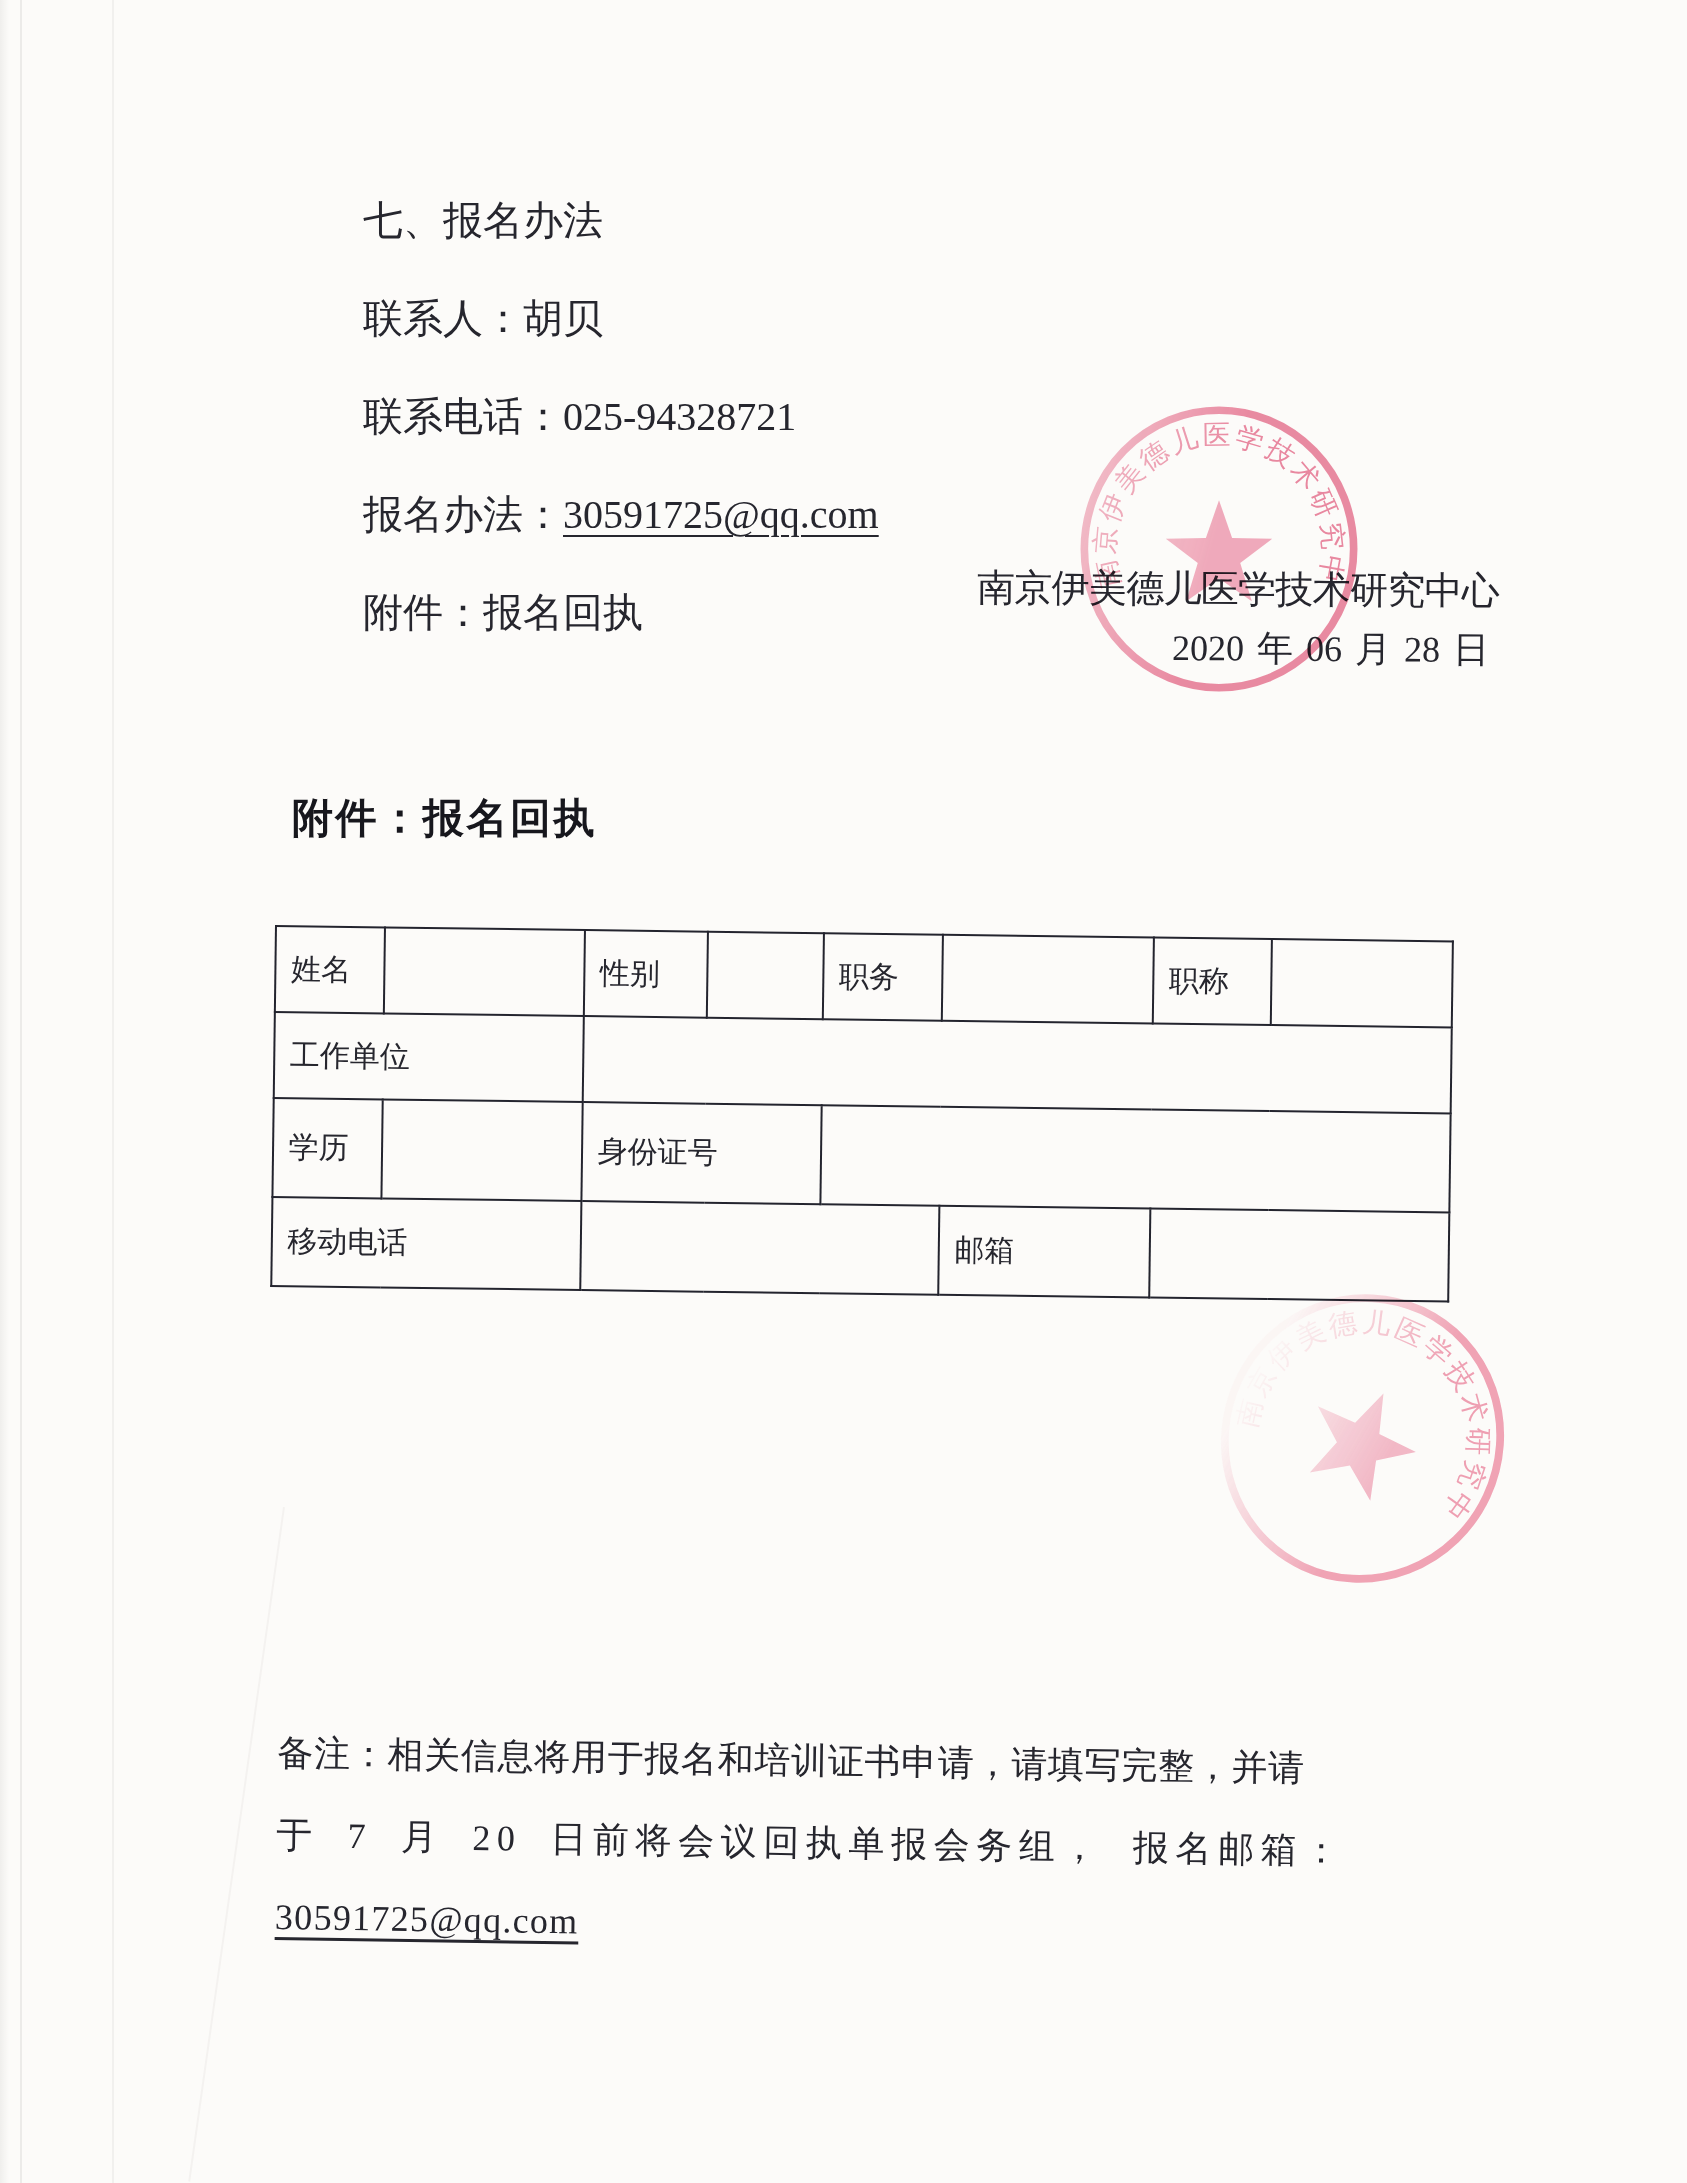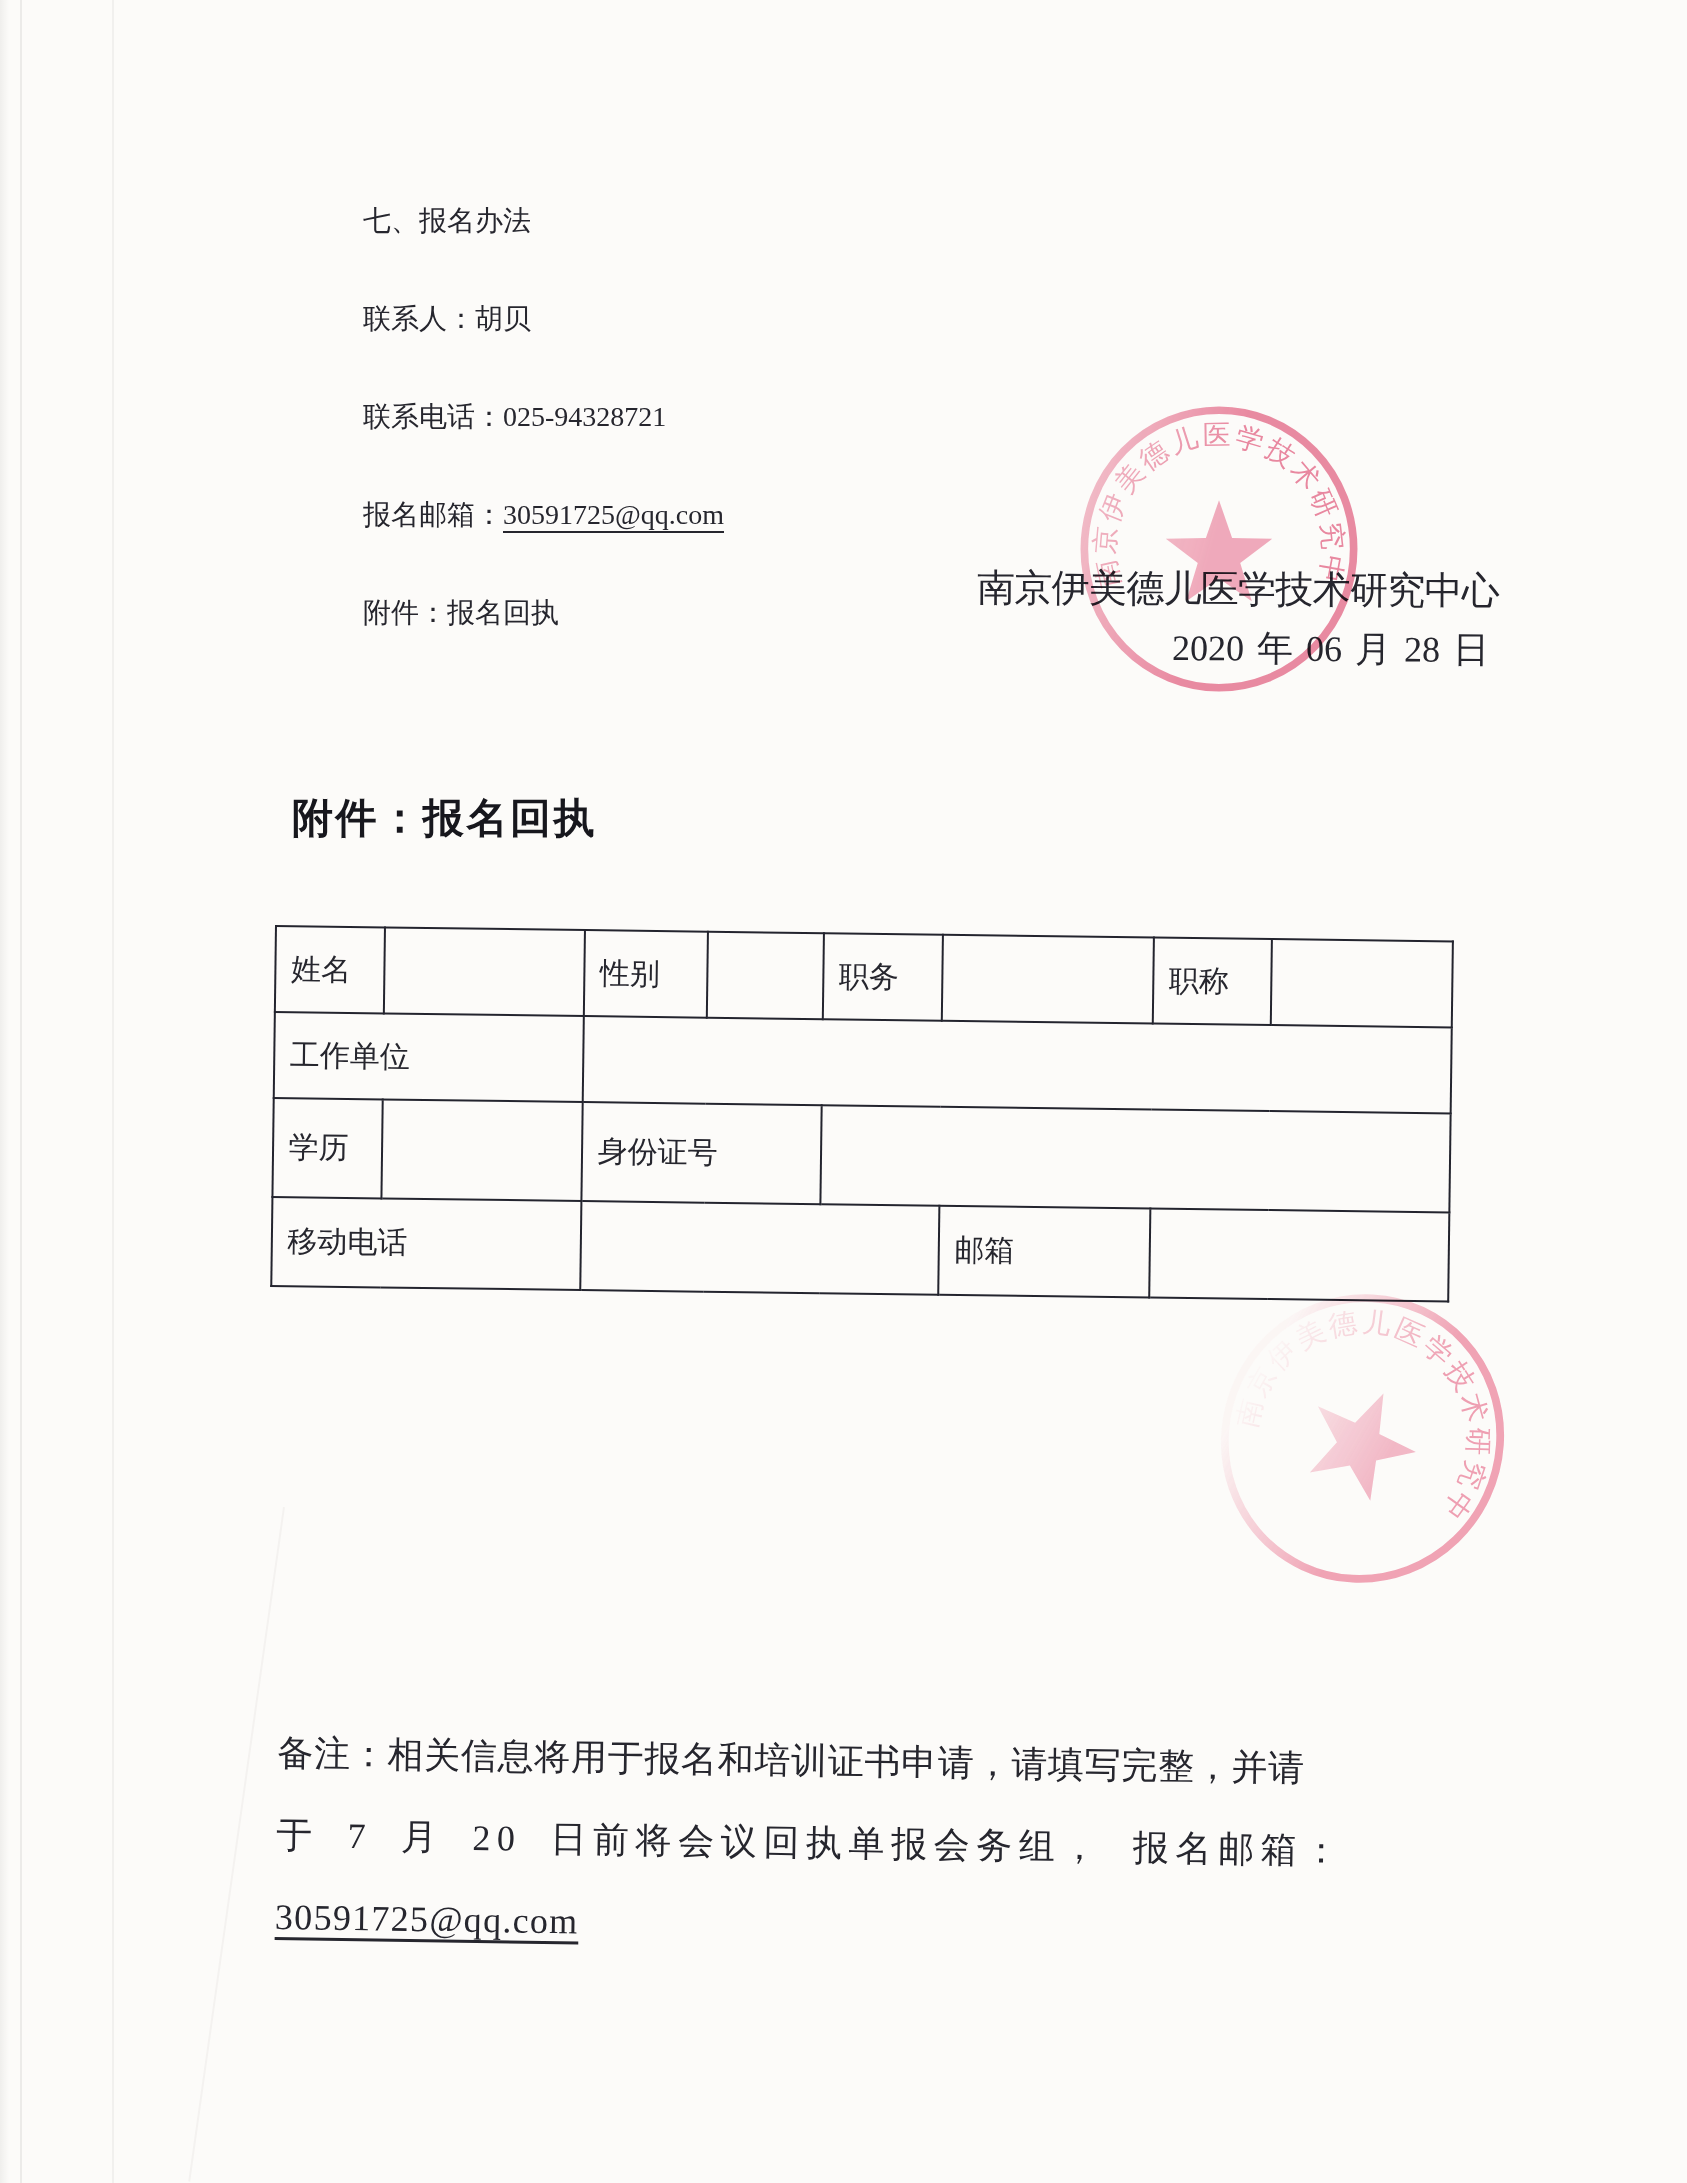--- a/index.html
+++ b/index.html
@@ -14,21 +14,21 @@
   
   .scan-vline{position:absolute;top:0;bottom:0;width:2px;}
   .scan-vline.v1{left:20px;background:rgba(140,140,140,0.14);}
   .scan-vline.v2{left:112px;background:rgba(150,150,150,0.10);}
   .edge-shade{position:absolute;left:0;top:0;bottom:0;width:9.3px;
     background:linear-gradient(90deg,rgba(0,0,0,0.05),rgba(0,0,0,0));}
   .crease{position:absolute;left:283px;top:1507px;width:2px;height:681px;
     background:rgba(90,80,70,0.05);transform:rotate(8deg);transform-origin:top left;}
 
   
-  .notice{position:absolute;left:363px;top:172px;font-size:28px;line-height:98px;white-space:nowrap;}
+  .notice{position:absolute;left:363px;top:172px;font-size:40px;line-height:98px;white-space:nowrap;}
   .notice p{margin:0;}
   .underlined-email{text-decoration:underline;text-decoration-thickness:2px;text-underline-offset:6.6px;}
 
   
   .org-line{position:absolute;left:977px;top:564px;font-size:38px;letter-spacing:-0.7px;white-space:nowrap;transform:rotate(0.35deg);}
   .date-line{position:absolute;left:1172px;top:625px;font-size:36px;white-space:nowrap;word-spacing:4px;transform:rotate(0.35deg);}
 
   
   .attachment-heading{position:absolute;left:292px;top:791px;margin:0;
     font-family:"Liberation Sans", sans-serif;font-weight:700;
@@ -72,21 +72,21 @@
 
   <div class="edge-shade"></div>
   <div class="scan-vline v1"></div>
   <div class="scan-vline v2"></div>
   <div class="crease"></div>
 
   <section class="notice">
     <p>七、报名办法</p>
     <p>联系人：胡贝</p>
     <p>联系电话：025-94328721</p>
-    <p><span>报名邮箱：</span><span class="underlined-email">30591725@qq.com</span></p>
+    <p><span>报名办法：</span><span class="underlined-email">30591725@qq.com</span></p>
     <p>附件：报名回执</p>
   </section>
 
   <div class="org-line">南京伊美德儿医学技术研究中心</div>
   <div class="date-line">2020 年 06 月 28 日</div>
 
   <h2 class="attachment-heading">附件：报名回执</h2>
 
   <table class="form-table">
     <colgroup>

